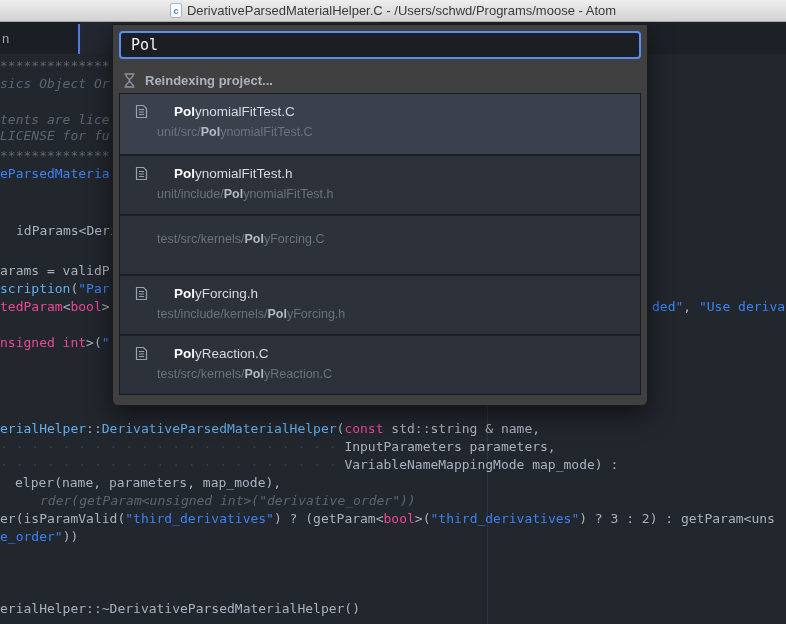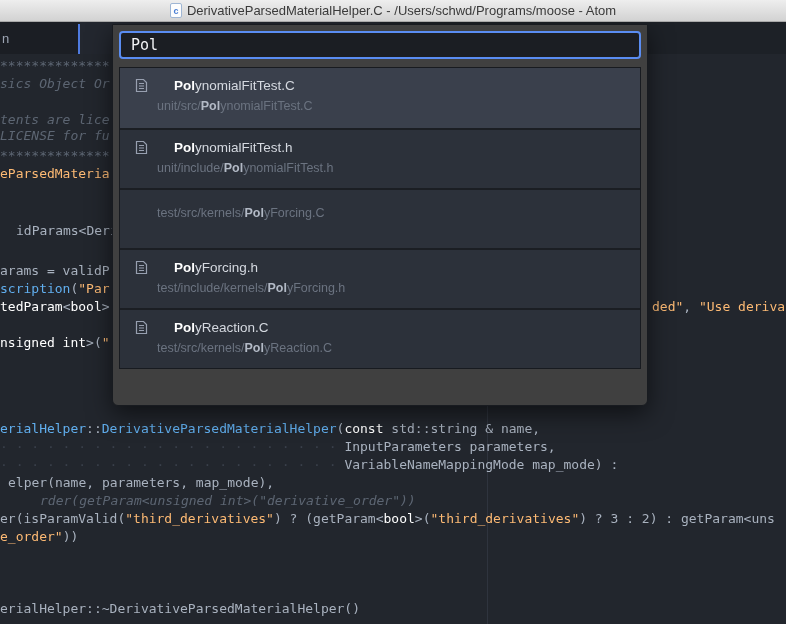--- a/index.html
+++ b/index.html
@@ -28,24 +28,24 @@
 
   
   .editor { position:absolute; top:54px; left:0; width:786px; height:570px;
     background:#22262d; z-index:1; }
   .wrap-guide { position:absolute; top:0; left:487px; width:1px; height:100%;
     background:#2f343e; }
   .code-line { position:absolute; white-space:pre;
     font:13px/18px "DejaVu Sans Mono", monospace; }
   .c-com  { color:#5d6673; }
   .c-comi { color:#5d6673; font-style:italic; }
-  .c-str  { color:#fdba74;text-align:center; }
-  .c-kw   { color:#ffffff; }
+  .c-str  { color:#3b82f6;text-align:center; }
+  .c-kw   { color:#ec4899; }
   .c-fn   { color:#61afef; }
-  .c-red  { color:#ffffff; }
+  .c-red  { color:#ec4899; }
   .c-def  { color:#a9b2bf; }
   .c-ws   { color:#3a404b; }
 
   
   .modal { position:absolute; top:24px; left:112px; width:536px; height:382px;
     background:#404040; border:1px solid #181b20; border-radius:0 0 6px 6px;
     box-shadow:0 8px 24px rgba(0,0,0,.55); z-index:20; padding:6px; }
   .finder-input { width:100%; height:28px; background:#1b1e23;
     border:2px solid #5a8df2; border-radius:4px; color:#f2f3f5;
     font:15px "DejaVu Sans Mono", monospace; padding:2px 10px; outline:none;
@@ -95,29 +95,36 @@
       <div class="code-line" style="top: 111px; left: 0px;"><span class="c-str">eParsedMateria</span></div>
       <div class="code-line" style="top: 168px; left: 16px;"><span class="c-def">idParams&lt;Deriv</span></div>
       <div class="code-line" style="top: 208px; left: 0px;"><span class="c-def">arams = validP</span></div>
       <div class="code-line" style="top: 226px; left: 0px;"><span class="c-fn">scription</span><span class="c-def">(</span><span class="c-str">"Par</span></div>
       <div class="code-line" style="top: 244px; left: 0px;"><span class="c-red">tedParam</span><span class="c-def">&lt;</span><span class="c-kw">bool</span><span class="c-def">&gt;</span></div>
       <div class="code-line" style="top: 244px; left: 652px;"><span class="c-str">ded"</span><span class="c-def">, </span><span class="c-str">"Use deriva</span></div>
       <div class="code-line" style="top: 280px; left: 0px;"><span class="c-kw">nsigned int</span><span class="c-def">&gt;(</span><span class="c-str">"</span></div>
       <div class="code-line" style="top: 366px; left: 0px;"><span class="c-fn">erialHelper</span><span class="c-def">::</span><span class="c-fn">DerivativeParsedMaterialHelper</span><span class="c-def">(</span><span class="c-kw">const</span><span class="c-def"> std::string &amp; name,</span></div>
       <div class="code-line" style="top: 384px; left: 0px;"><span class="c-ws">· · · · · · · · · · · · · · · · · · · · · · </span><span class="c-def">InputParameters parameters,</span></div>
       <div class="code-line" style="top: 402px; left: 0px;"><span class="c-ws">· · · · · · · · · · · · · · · · · · · · · · </span><span class="c-def">VariableNameMappingMode map_mode) :</span></div>
-      <div class="code-line" style="top: 420px; left: 8px;"><span class="c-def">elper(name, parameters, map_mode),</span></div>
+      <div class="code-line" style="top: 420px; left: 15px;"><span class="c-def">elper(name, parameters, map_mode),</span></div>
       <div class="code-line" style="top: 438px; left: 0px; margin-left: 40px;"><span class="c-comi">rder(getParam&lt;unsigned int&gt;("derivative_order"))</span></div>
       <div class="code-line" style="top: 456px; left: 0px;"><span class="c-def">er(isParamValid(</span><span class="c-str">"third_derivatives"</span><span class="c-def">) ? (getParam&lt;</span><span class="c-kw">bool</span><span class="c-def">&gt;(</span><span class="c-str">"third_derivatives"</span><span class="c-def">) ? 3 : 2) : getParam&lt;uns</span></div>
       <div class="code-line" style="top: 474px; left: 0px;"><span class="c-str">e_order"</span><span class="c-def">))</span></div>
       <div class="code-line" style="top: 546px; left: 0px;"><span class="c-def">erialHelper::~DerivativeParsedMaterialHelper()</span></div>
     </div>
 
   <div class="modal">
     <input class="finder-input" value="Pol" style="">
+    <div class="status-row">
+      <svg class="hourglass" viewBox="0 0 13 15" fill="none" stroke="#8a919e" stroke-width="1.4">
+        <path d="M1.5 1h10M1.5 14h10"></path>
+        <path d="M2.8 1.5c0 3.2 3.7 3.7 3.7 6s-3.7 2.8-3.7 6M10.2 1.5c0 3.2-3.7 3.7-3.7 6s3.7 2.8 3.7 6"></path>
+      </svg>
+      <span>Reindexing project...</span>
+    </div>
 
     <div class="results">
 
       <div class="result-item selected">
         <div class="primary-row">
           <svg class="file-icon" viewBox="0 0 15 15" fill="none" stroke="#98a0b0" stroke-width="1.2">
             <path d="M2.5 1.5h7l3 3v9h-10z"></path>
               <path d="M5 5.5h5M5 8h5M5 10.5h5" stroke-width="1"></path>
           </svg>
           <span class="fname"><b>Pol</b><span>ynomialFitTest.C</span></span>

